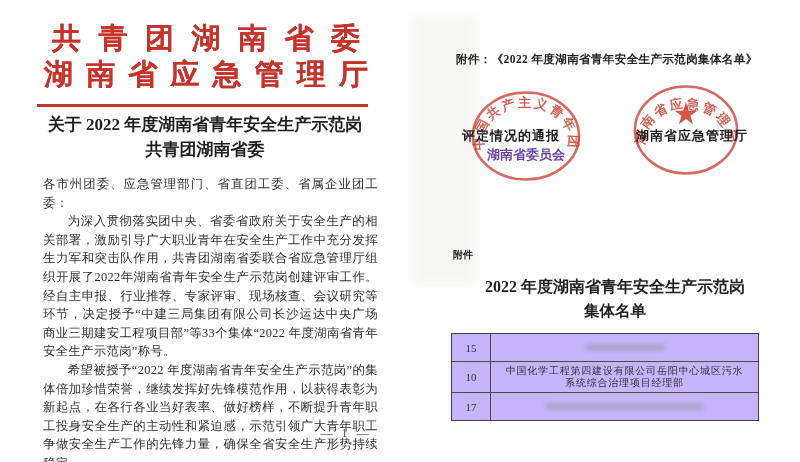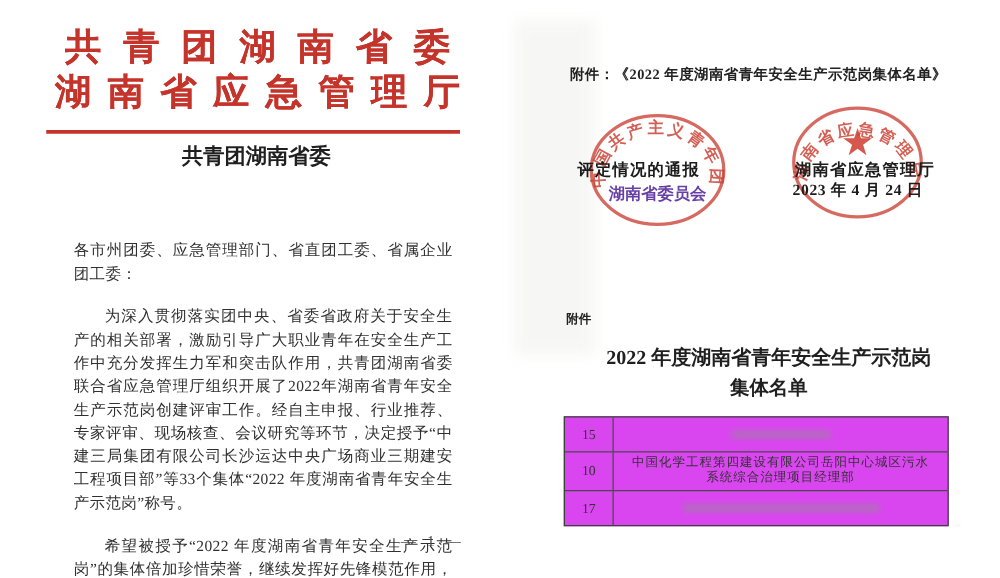--- a/index.html
+++ b/index.html
@@ -11,21 +11,21 @@
   .page-left{position:absolute;left:0;top:0;width:410px;height:462px;background:#fff;}
   .masthead{position:absolute;left:44px;top:20px;width:324px;}
   .mast-line{display:flex;justify-content:space-between;color:#c5342b;font-weight:700;
     line-height:36px;font-size:29px;text-shadow:0 0 .5px #c5342b;}
   .mast-line.l1{padding:0 8px;}
   .red-rule{position:absolute;left:37px;top:104px;width:331px;height:3px;background:#c5342b;}
   .doc-title{position:absolute;left:15px;top:112px;width:380px;margin:0;text-align:center;
     font-size:17px;font-weight:700;line-height:25px;color:#1f1f1f;}
   .body-text{position:absolute;left:43px;top:175px;width:335px;font-size:12.4px;
     line-height:18.6px;text-align:justify;letter-spacing:.3px;color:#303030;}
-  .body-text p{margin:16px;}
+  .body-text p{margin:0;}
   .body-text .para{text-indent:2em;}
   .page-no{position:absolute;left:300px;top:426px;width:92px;text-align:center;
     font-size:12px;color:#4a4a4a;letter-spacing:3px;}
   
   .page-right{position:absolute;left:410px;top:0;width:390px;height:462px;}
   .page-right::before{content:"";position:absolute;left:2px;top:16px;width:64px;height:268px;
     background:#f5f5f2;opacity:.8;filter:blur(5px);}
   .attach-ref{position:absolute;left:46px;top:52px;width:335px;font-size:11.5px;
     font-weight:600;letter-spacing:.4px;color:#222;}
   .seal{position:absolute;}
@@ -42,21 +42,21 @@
   .sig-right{left:226px;top:127px;}
   .sig-date{position:absolute;left:224px;top:144px;font-size:12.5px;font-weight:600;
     color:#1c1c1c;letter-spacing:.5px;}
   .attach-label{position:absolute;left:43px;top:248px;font-size:10px;font-weight:700;color:#222;}
   .list-title{position:absolute;left:40px;top:276px;width:330px;text-align:center;
     font-weight:700;color:#1f1f1f;}
   .list-title .lt1{font-size:16px;line-height:22px;}
   .list-title .lt2{font-size:15.5px;line-height:22px;margin-top:2px;}
   .col-table{position:absolute;left:41px;top:333px;width:306px;
     display:grid;grid-template-columns:39px 1fr;grid-auto-rows:minmax(25px,auto);
-    border:1.5px solid #3f3f3f;background:#d946ef;}
+    border:1.5px solid #3f3f3f;background:#c4b5fd;}
   .t-cell{border-bottom:1px solid #4a4a4a;display:flex;align-items:center;justify-content:center;}
   .t-cell:nth-last-child(-n+2){border-bottom:none;}
   .t-num{border-right:1px solid #4a4a4a;font-size:11px;color:#333;}
   .t-name{font-size:10px;line-height:12.5px;text-align:center;padding:1px 14px;
     letter-spacing:.8px;color:#333;min-height:25px;}
   .t-name.row-16{height:28px;}
   .blur-smudge{display:inline-block;height:7px;border-radius:3px;background:#8f8f8f;
     opacity:.45;filter:blur(2px);}
   .arc-text{fill:#cc4538;font-size:13px;font-weight:700;letter-spacing:2.5px;opacity:.85;
     font-family:"Liberation Serif","DejaVu Serif",serif;}
@@ -84,20 +84,21 @@
           <span>应</span>
           <span>急</span>
           <span>管</span>
           <span>理</span>
           <span>厅</span>
         </div>
     </header>
     <div class="red-rule"></div>
 
     <h1 class="doc-title">
+      <div>关于 2022 年度湖南省青年安全生产示范岗</div>
       <div>共青团湖南省委</div>
     </h1>
 
     <div class="body-text">
       <p class="salutation">各市州团委、应急管理部门、省直团工委、省属企业团工委：</p>
       <p class="para">为深入贯彻落实团中央、省委省政府关于安全生产的相关部署，激励引导广大职业青年在安全生产工作中充分发挥生力军和突击队作用，共青团湖南省委联合省应急管理厅组织开展了2022年湖南省青年安全生产示范岗创建评审工作。经自主申报、行业推荐、专家评审、现场核查、会议研究等环节，决定授予“中建三局集团有限公司长沙运达中央广场商业三期建安工程项目部”等33个集体“2022 年度湖南省青年安全生产示范岗”称号。</p>
       <p class="para">希望被授予“2022 年度湖南省青年安全生产示范岗”的集体倍加珍惜荣誉，继续发挥好先锋模范作用，以获得表彰为新起点，在各行各业当好表率、做好榜样，不断提升青年职工投身安全生产的主动性和紧迫感，示范引领广大青年职工争做安全生产工作的先锋力量，确保全省安全生产形势持续稳定。</p>
     </div>
 
     <div class="page-no">— 1 —</div>
@@ -126,21 +127,20 @@
         <defs>
             <path id="arcR" d="M 13,58 A 41 34 0 1 1 95,58" fill="none"></path>
           </defs>
         <text class="arc-text">
           <textPath href="#arcR" startOffset="50%" text-anchor="middle">湖南省应急管理厅</textPath>
         </text>
       </svg>
       <div class="star-icon">★</div>
     </div>
     <div class="sig sig-right">湖南省应急管理厅</div>
-    <div class="sig-date">2023 年 4 月 24 日</div>
 
     <div class="attach-label">附件</div>
 
     <div class="list-title">
       <div class="lt1">2022 年度湖南省青年安全生产示范岗</div>
       <div class="lt2">集体名单</div>
     </div>
 
     <div class="col-table">
         <div class="t-cell t-num">15</div>

